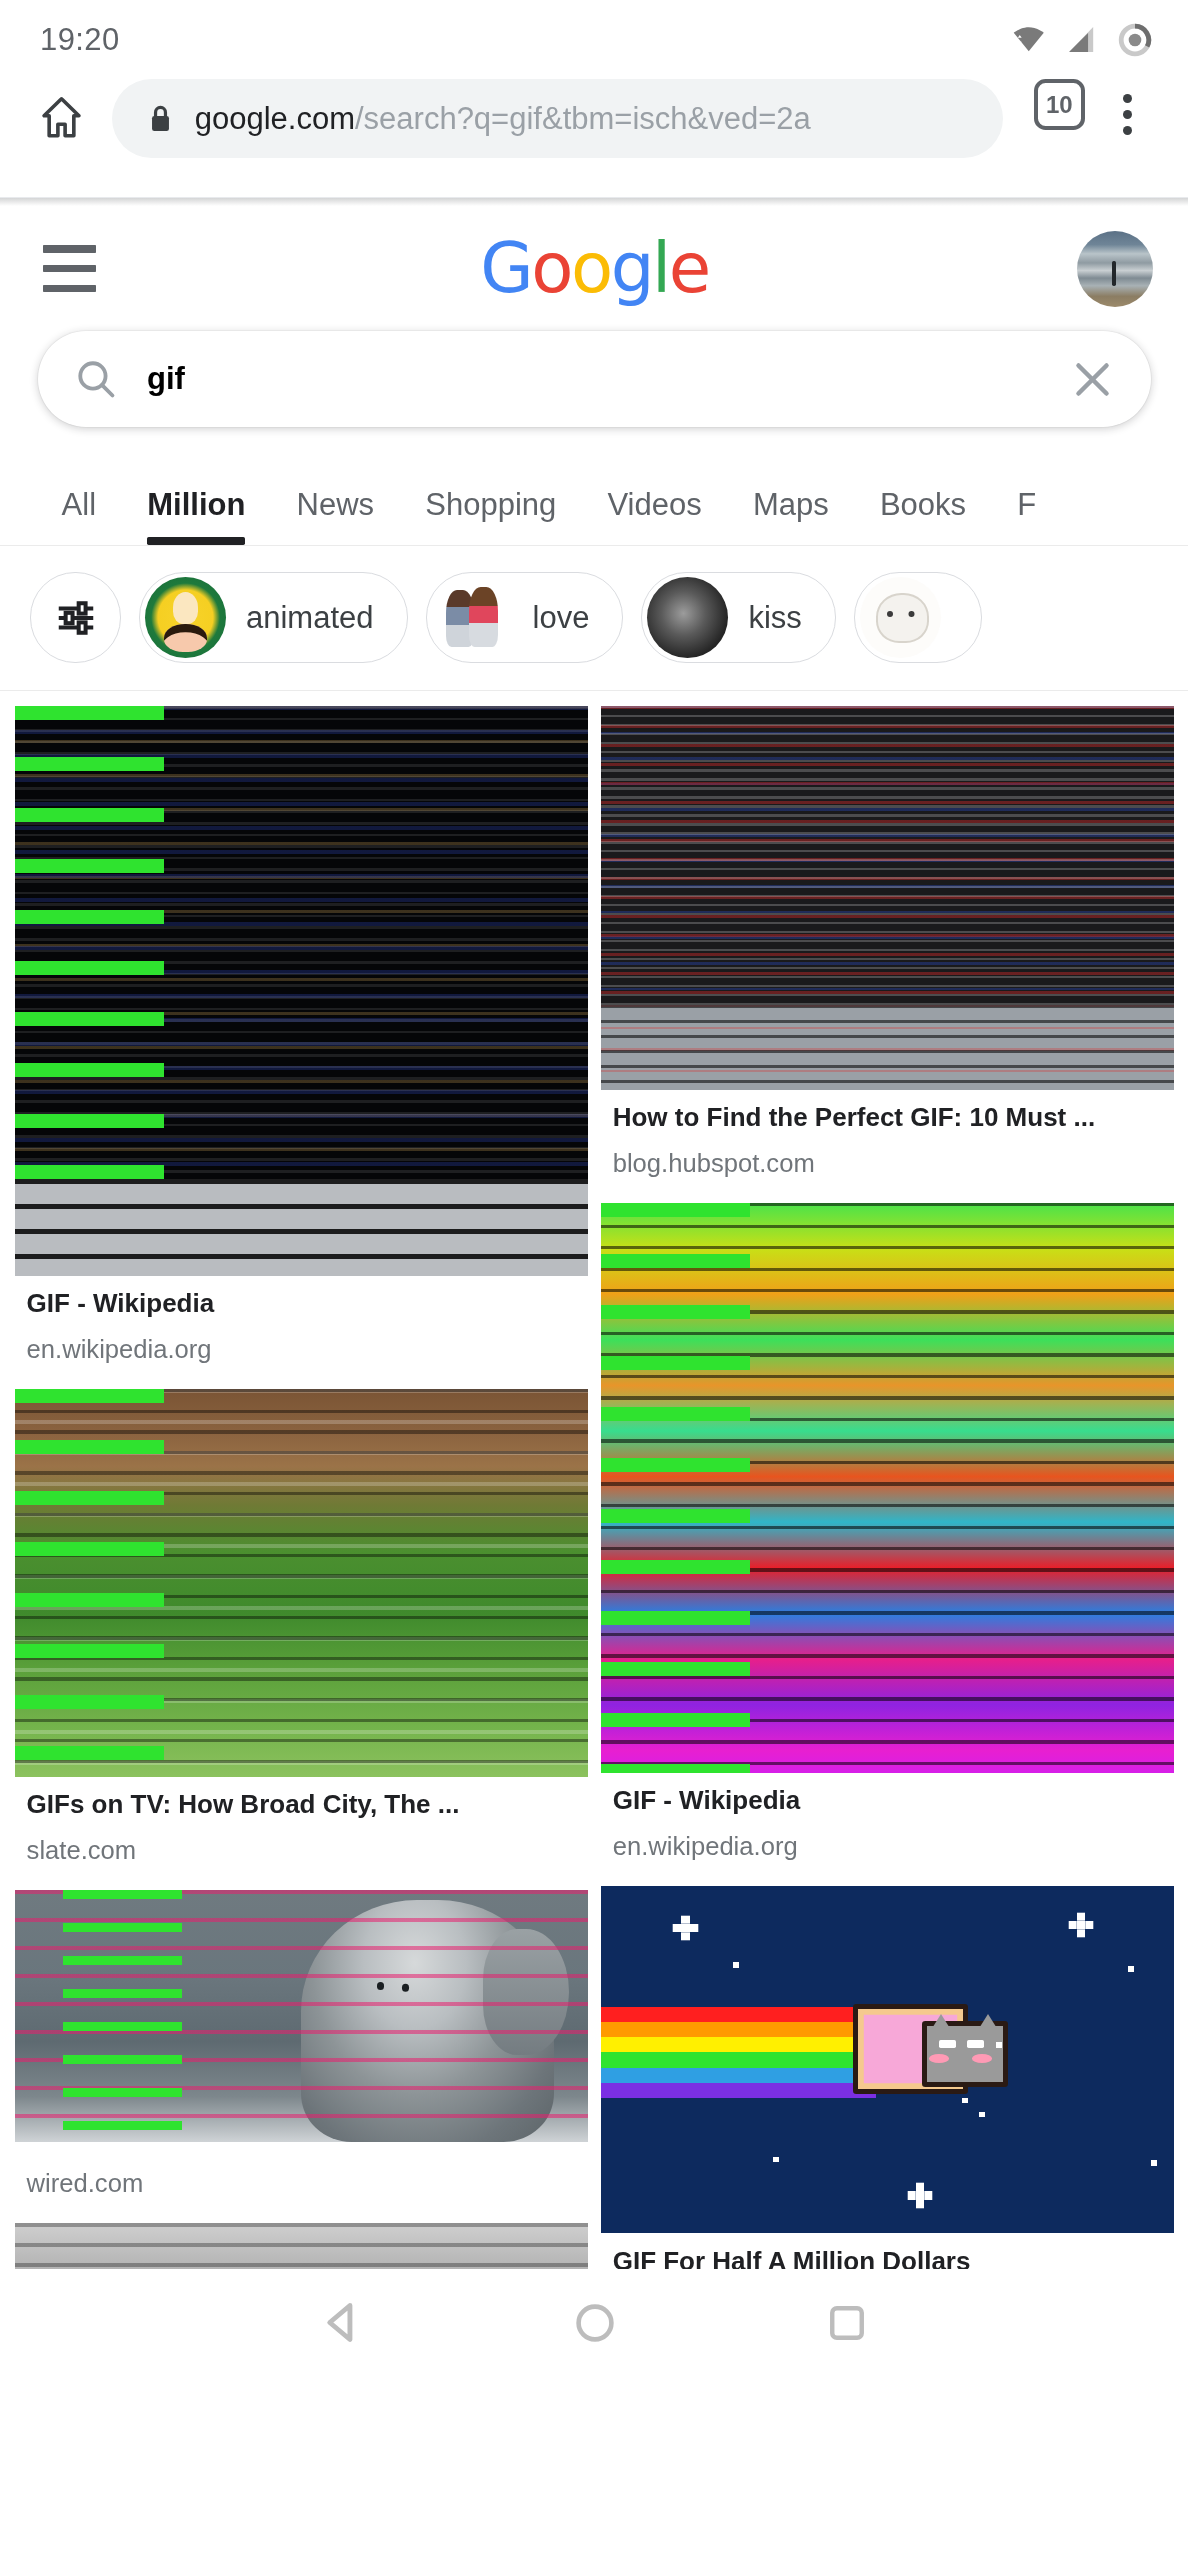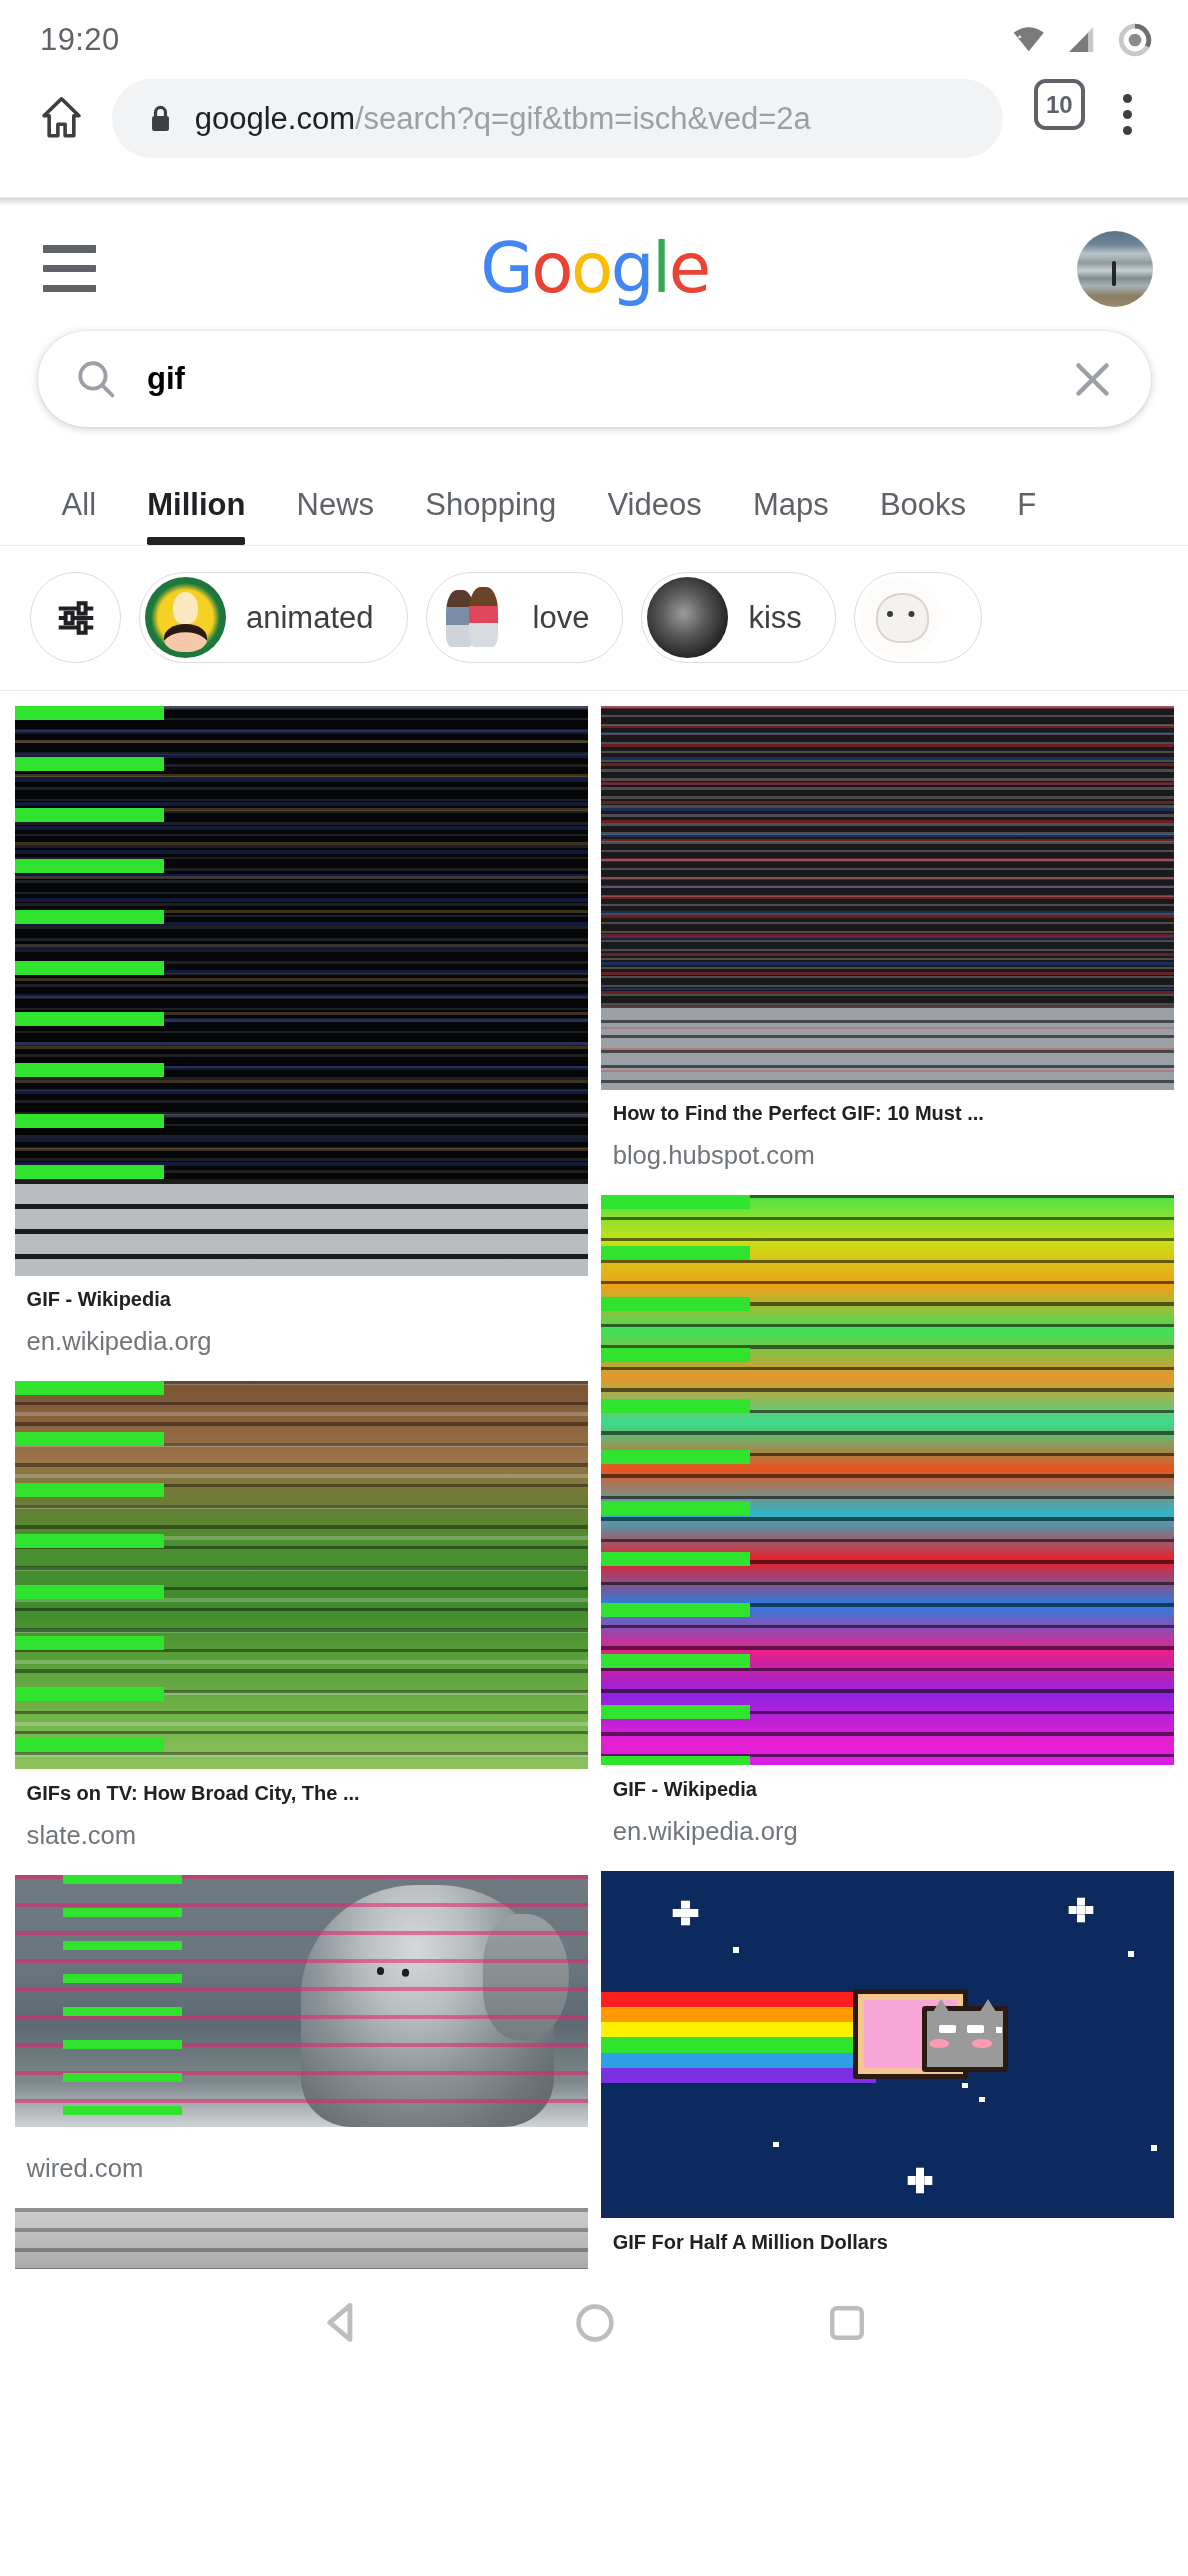--- a/index.html
+++ b/index.html
@@ -151,21 +151,21 @@
   
   .results {
     display: flex; gap: 13.2px; padding: 0 15px 0 15px; margin-top: 15px;
     align-items: flex-start;
   }
   .col { flex: 1 1 0; min-width: 0; }
   .result { margin-bottom: 23px; }
   .thumb { width: 100%; display: block; position: relative; overflow: hidden; background:#000; }
   .caption { padding: 11.6px 11.6px 0 11.6px; }
   .cap-title {
-    font-size: 20px; color: #202124; font-weight: bold; line-height: 1.25;
+    font-size: 26px; color: #202124; font-weight: bold; line-height: 1.25;
     white-space: nowrap; overflow: hidden; text-overflow: ellipsis;
   }
   .cap-src { font-size: 25.6px; color: #70757a; margin-top: 14px; line-height: 1.25; }
 
   
   .gl { position: absolute; inset: 0; }
   .glitch-dark {
     background:
       repeating-linear-gradient(to bottom, rgba(255,255,255,0.10) 0px, rgba(255,255,255,0.10) 2.5px, transparent 2.5px, transparent 11.6px),
       repeating-linear-gradient(to bottom, rgba(40,60,160,0.35) 0px, rgba(40,60,160,0.35) 4.1px, transparent 4.1px, transparent 24px),

